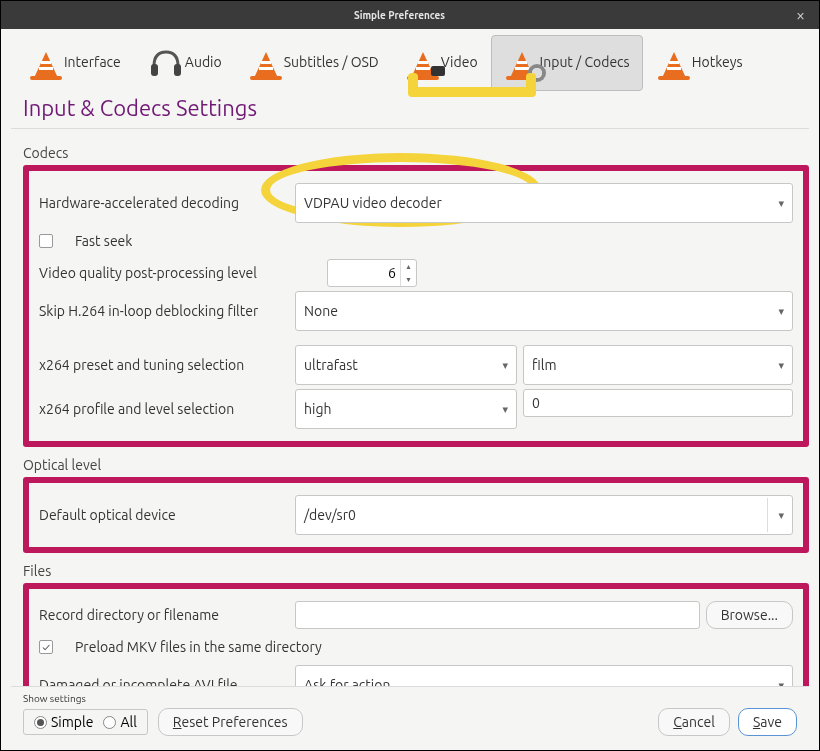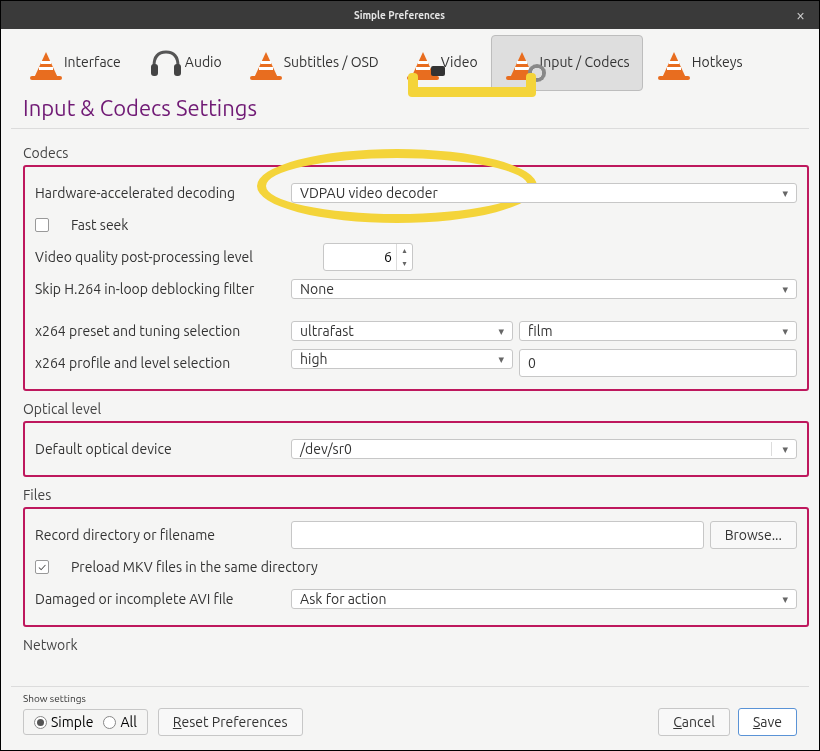--- a/index.html
+++ b/index.html
@@ -12,35 +12,35 @@
 .toolbar-item { display: flex; align-items: center; padding: 4px 12px 6px 12px; border: 1px solid transparent; border-radius: 4px; cursor: pointer; font-size: 14px; color: #333; min-width: 78px; }
 .toolbar-item.active { background: #dedede; border: 1px solid #bdbdbd; }
 .toolbar-icon { height: 42px; display: flex; align-items: flex-end; justify-content: center; margin-bottom: 2px; }
 .page-title { font-size: 22px; color: #701a75; padding: 4px 22px 8px 22px; }
 .separator { height: 1px; background: #dcdcdc; margin: 0 10px; }
 .scroll-area { flex: 1; overflow-y: auto; padding: 6px 10px 6px 22px; position: relative; }
 .scroll-area::-webkit-scrollbar { width: 14px; }
 .scroll-area::-webkit-scrollbar-track { background: #ededed; border-left: 1px solid #dcdcdc; }
 .scroll-area::-webkit-scrollbar-thumb { background: #c3c3c3; border: 2px solid #ededed; border-radius: 7px; }
 .group-title { font-size: 14px; color: #444; margin: 10px 0 4px 0; }
-.group-box { border: 2px solid #be185d; border-radius: 3px; padding: 8px 10px; background: #f5f5f4; }
+.group-box { border: 6px solid #be185d; border-radius: 3px; padding: 8px 10px; background: #f5f5f4; }
 .row { display: flex; align-items: center; margin: 4px 0; min-height: 28px; }
 .row-label { width: 256px; font-size: 14px; color: #333; }
 .row-control { flex: 1; display: flex; gap: 6px; }
-.combo { flex: 1; height: 20px; border: 1px solid #c7c7c7; border-radius: 3px; background: #fff; display: flex; align-items: center; padding: 0 8px; font-size: 14px; color: #333; position: relative; cursor: pointer; }
+.combo { flex: 1; height: 40px; border: 1px solid #c7c7c7; border-radius: 3px; background: #fff; display: flex; align-items: center; padding: 0 8px; font-size: 14px; color: #333; position: relative; cursor: pointer; }
 .combo::after { content: "▾"; position: absolute; right: 8px; color: #666; font-size: 11px; }
 .combo.split::before { content: ""; position: absolute; right: 24px; top: 2px; bottom: 2px; width: 1px; background: #dcdcdc; }
 .text-input { flex: 1; height: 28px; border: 1px solid #c7c7c7; border-radius: 3px; background: #fff; padding: 0 8px; font-size: 14px; color: #333; }
 .spin { width: 90px; height: 28px; border: 1px solid #c7c7c7; border-radius: 3px; background: #fff; display: flex; align-items: center; position: relative; }
 .spin-val { flex: 1; text-align: right; padding-right: 20px; font-size: 14px; }
 .spin-btns { position: absolute; right: 0; top: 0; bottom: 0; width: 16px; border-left: 1px solid #dcdcdc; display: flex; flex-direction: column; }
 .spin-btn { flex: 1; font-size: 8px; display: flex; align-items: center; justify-content: center; color: #666; cursor: pointer; }
 .checkbox { display: flex; align-items: center; gap: 22px; font-size: 14px; color: #333; cursor: pointer; }
 .cb-box { width: 14px; height: 14px; border: 1px solid #999; border-radius: 2px; background: #fff; display: flex; align-items: center; justify-content: center; font-size: 11px; color: #444; }
-.btn { height: 28px; padding: 0 14px; border: 1px solid #c7c7c7; border-radius: 3px; background: #f8f8f8; font-size: 14px; color: #333; cursor: pointer; display: inline-flex; align-items: center; }
+.btn { height: 28px; padding: 0 14px; border: 1px solid #c7c7c7; border-radius: 10px; background: #f8f8f8; font-size: 14px; color: #333; cursor: pointer; display: inline-flex; align-items: center; }
 .btn.primary { background: #fff; border-color: #5a93d6; }
 .btn .mnemonic { text-decoration: underline; }
 .footer { padding: 6px 22px 14px 22px; }
 .footer-top { font-size: 10px; color: #333; margin-bottom: 4px; }
 .footer-row { display: flex; align-items: center; }
 .radio-group { display: flex; align-items: center; gap: 10px; border: 1px solid #c7c7c7; border-radius: 3px; padding: 4px 10px; background: #f5f5f4; margin-right: 10px; }
 .radio { display: flex; align-items: center; gap: 4px; font-size: 14px; cursor: pointer; justify-content: center; }
 .radio-dot { width: 13px; height: 13px; border: 1px solid #888; border-radius: 50%; background: #fff; display: flex; align-items: center; justify-content: center; }
 .radio-dot.on::after { content: ""; width: 7px; height: 7px; border-radius: 50%; background: #555; }
 .footer-spacer { flex: 1; }

